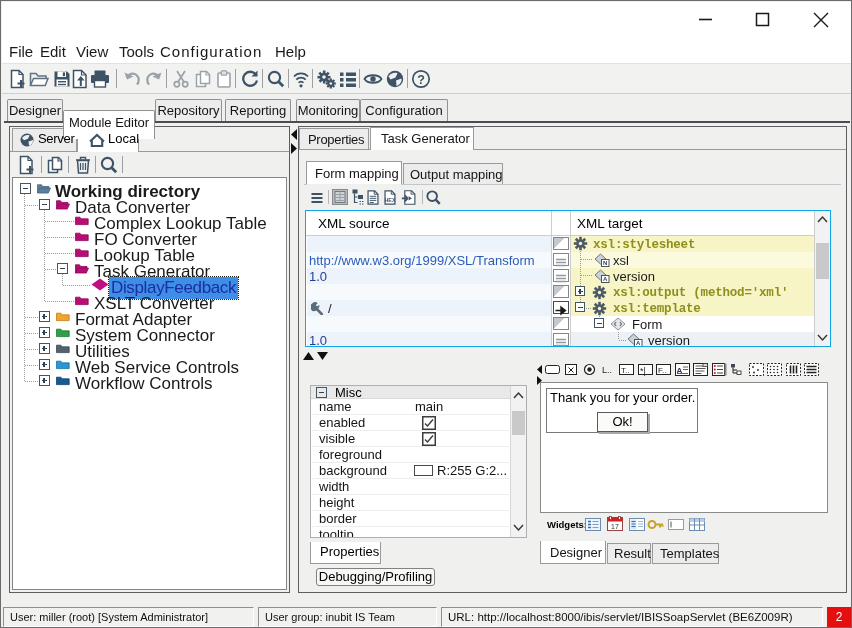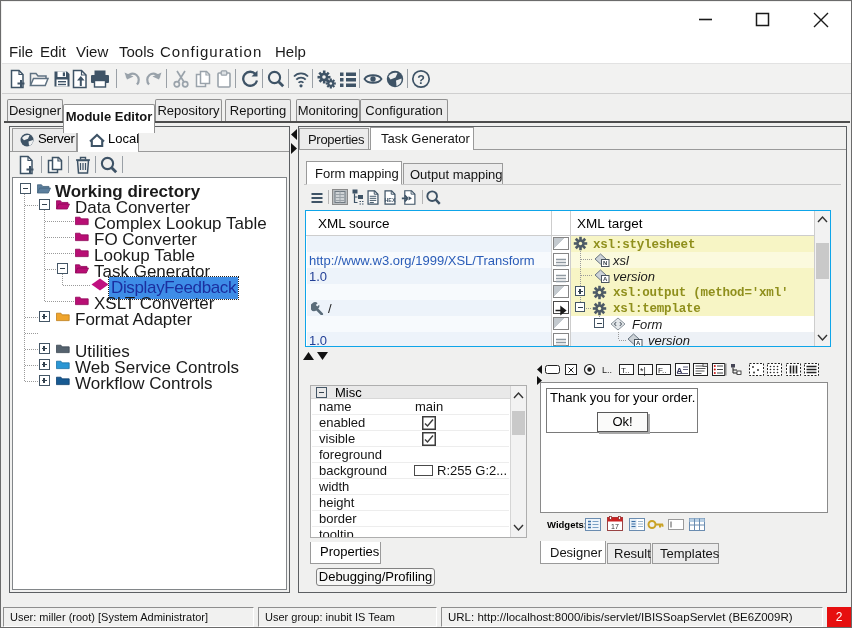--- a/index.html
+++ b/index.html
@@ -8,39 +8,39 @@
 .abs { position:absolute; }
 .titlebar { left:1px; top:1px; width:850px; height:36px; background:#ffffff; }
 .menubar { left:1px; top:37px; width:850px; height:25px; background:#ffffff; }
 .menu-item { position:absolute; top:5px; font-size:15px; color:#1a1a1a; }
 .toolbar { left:1px; top:62px; width:850px; height:31px; background:#f2f2f1; border-top:1px solid #e2e2e2; border-bottom:1px solid #cfcfcf; }
 .tsep { position:absolute; top:5px; width:1px; height:19px; background:#9aa0a6; }
 .ticon { position:absolute; top:5px; }
 .tabstrip { left:1px; top:93px; width:850px; height:29px; }
 .darkline { left:3px; top:120px; width:846px; height:2px; background:#4d4d4d; }
 .mtab { position:absolute; top:5px; height:22px; background:#ececec; border:1px solid #919191; border-bottom:none; border-radius:2px 2px 0 0; font-size:13px; color:#141414; text-align:center; line-height:21px; }
-.mtab.sel { top:10px; height:29px; background:#ffffff; z-index:5; line-height:23px;font-weight:bold; }
+.mtab.sel { top:16px; height:29px; background:#ffffff; z-index:5; line-height:23px; }
 .panel { position:absolute; border:1px solid #5c5f62; background:#f0f0ef; }
 .stab { position:absolute; height:22px; background:#ececec; border:1px solid #9a9a9a; border-bottom:none; font-size:13px; color:#141414; }
 .stab.sel { background:#ffffff; z-index:4; }
 .stab span { white-space:nowrap; }
 .treebox { position:absolute; background:#ffffff; border:1px solid #828689; }
 .trow { position:absolute; left:0; height:16px; width:100%; font-size:17px; color:#1a1a1a; }
 .trow span.lbl { position:absolute; top:1px; white-space:nowrap; }
 .exp { position:absolute; width:11px; height:11px; top:2px; background:#ffffff; border:1.5px solid #445666; }
 .exp:before { content:""; position:absolute; left:1.5px; top:3.5px; width:5px; height:1.5px; background:#33424f; }
 .exp.plus:after { content:""; position:absolute; left:3.25px; top:1.75px; width:1.5px; height:5px; background:#33424f; }
 .selrow { background:#3e8de7; outline:1px dotted #222; color:#1b2fa0; }
 .dotv { position:absolute; width:1px; background-image:linear-gradient(#9a9a9a 50%, transparent 50%); background-size:1px 2px; }
 .doth { position:absolute; height:1px; background-image:linear-gradient(90deg,#9a9a9a 50%, transparent 50%); background-size:2px 1px; }
 .statuscell { position:absolute; top:606px; height:20px; background:#f1f1f0; border:1px solid #ffffff; border-top-color:#8e8e8e; border-left-color:#8e8e8e; font-size:11px; color:#111; line-height:18px; padding-left:6px; white-space:nowrap; overflow:hidden; }
 .maprow { position:absolute; left:1px; width:244px; font-size:13px; }
 .midbtn { position:absolute; left:0; width:16px; height:13px; border:1px solid #858585; background:#fff; }
 .ytxt { font-family:"Liberation Mono", monospace; font-weight:bold; font-size:12.5px; color:#8f8f1c; letter-spacing:-0.2px; white-space:pre; }
-.btxt { font-size:13px; color:#1a1a1a;font-style:italic; }
+.btxt { font-size:13px; color:#1a1a1a; }
 .grow { position:absolute; left:1px; width:197px; height:16px; font-size:13px; color:#141414; border-bottom:1px solid #ededed; background:#fff; }
 .grow .gl { position:absolute; left:7px; top:0px; }
 .grow .gv { position:absolute; left:103px; top:0px; }
 .thumb { position:absolute; left:1px; width:13px; background:#c9c9c9; }
 .chev { stroke:#333; stroke-width:1.4; fill:none; }
 .wicon { position:absolute; top:0; width:15px; height:13px; }
 </style>
 </head>
 <body>
 
@@ -296,20 +296,27 @@
           <path d="M0.5 11.5v-9h5.5l1.5 2h8.5v7z" fill="#b80e74" stroke="#90095a"></path>
         </svg>
         <span class="lbl" style="left:81px">XSLT Converter</span>
       </div>
     <div class="trow" style="top:131px">
         <div class="exp plus" style="left:26px"></div>
         <svg class="abs" style="left:43px;top:2px" width="14" height="11" viewBox="0 0 17 13">
           <path d="M0.5 11.5v-9h5.5l1.5 2h8.5v7z" fill="#efa42c" stroke="#c07f1a"></path>
         </svg>
         <span class="lbl" style="left:62px">Format Adapter</span>
+      </div>
+    <div class="trow" style="top:147px">
+        <div class="exp plus" style="left:26px"></div>
+        <svg class="abs" style="left:43px;top:2px" width="14" height="11" viewBox="0 0 17 13">
+          <path d="M0.5 11.5v-9h5.5l1.5 2h8.5v7z" fill="#2f9e4b" stroke="#1f7a36"></path>
+        </svg>
+        <span class="lbl" style="left:62px">System Connector</span>
       </div>
     <div class="trow" style="top:163px">
         <div class="exp plus" style="left:26px"></div>
         <svg class="abs" style="left:43px;top:2px" width="14" height="11" viewBox="0 0 17 13">
           <path d="M0.5 11.5v-9h5.5l1.5 2h8.5v7z" fill="#55626e" stroke="#3c4854"></path>
         </svg>
         <span class="lbl" style="left:62px">Utilities</span>
       </div>
     <div class="trow" style="top:179px">
         <div class="exp plus" style="left:26px"></div>

